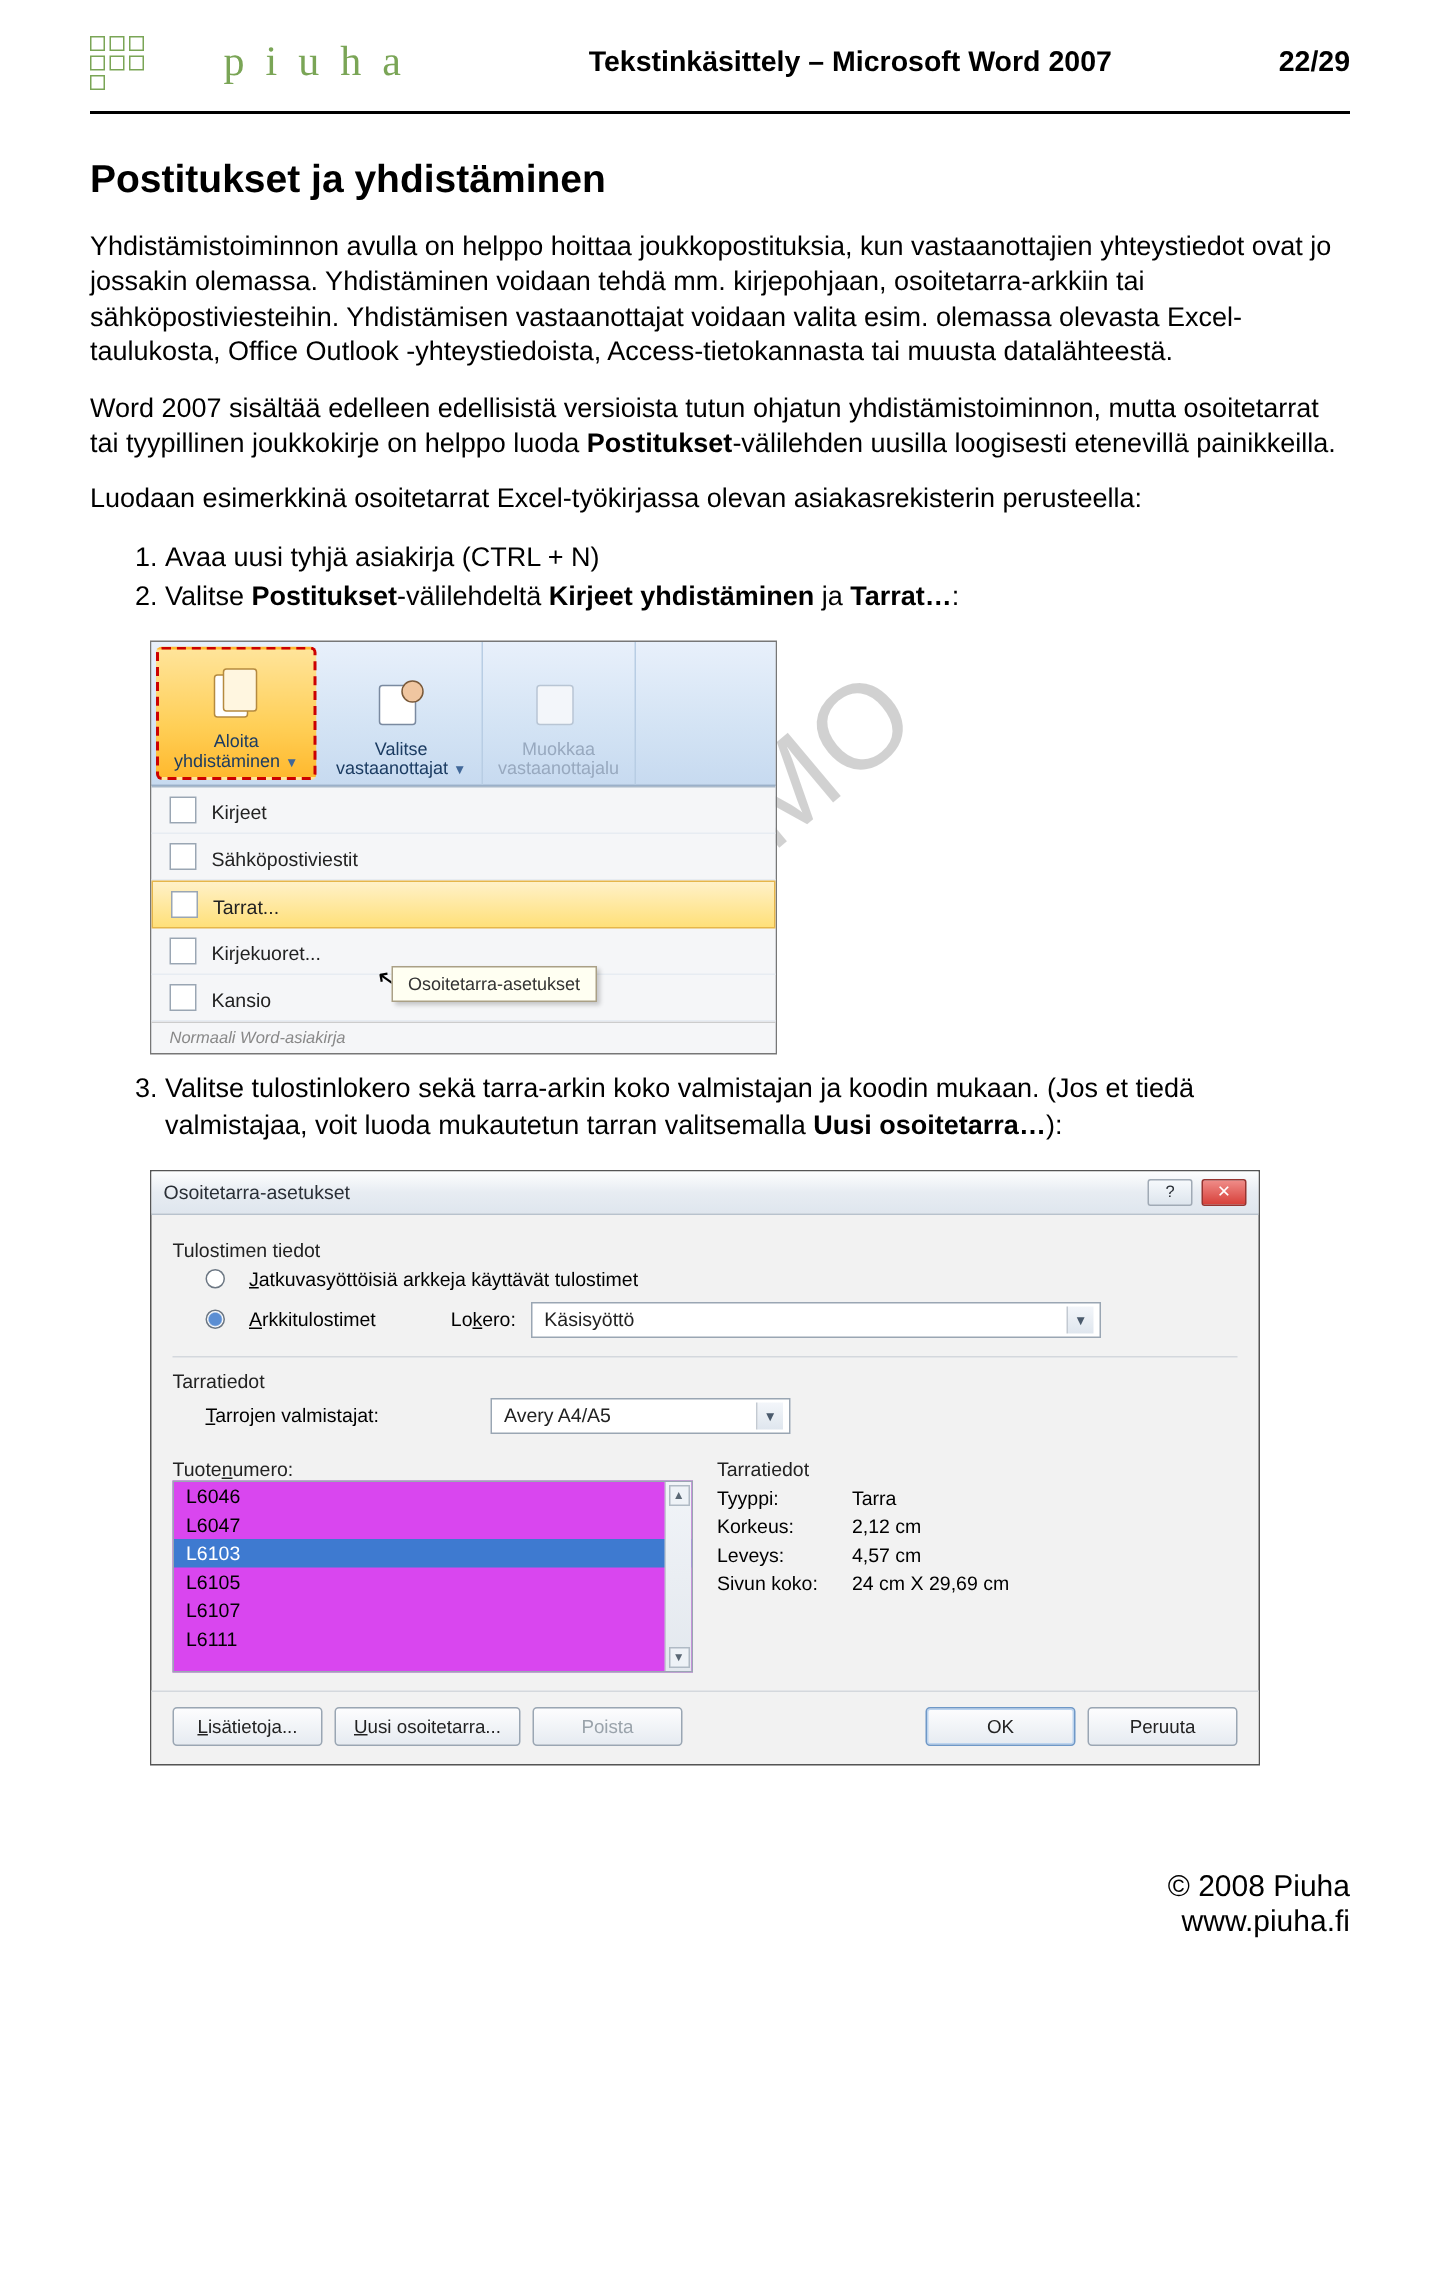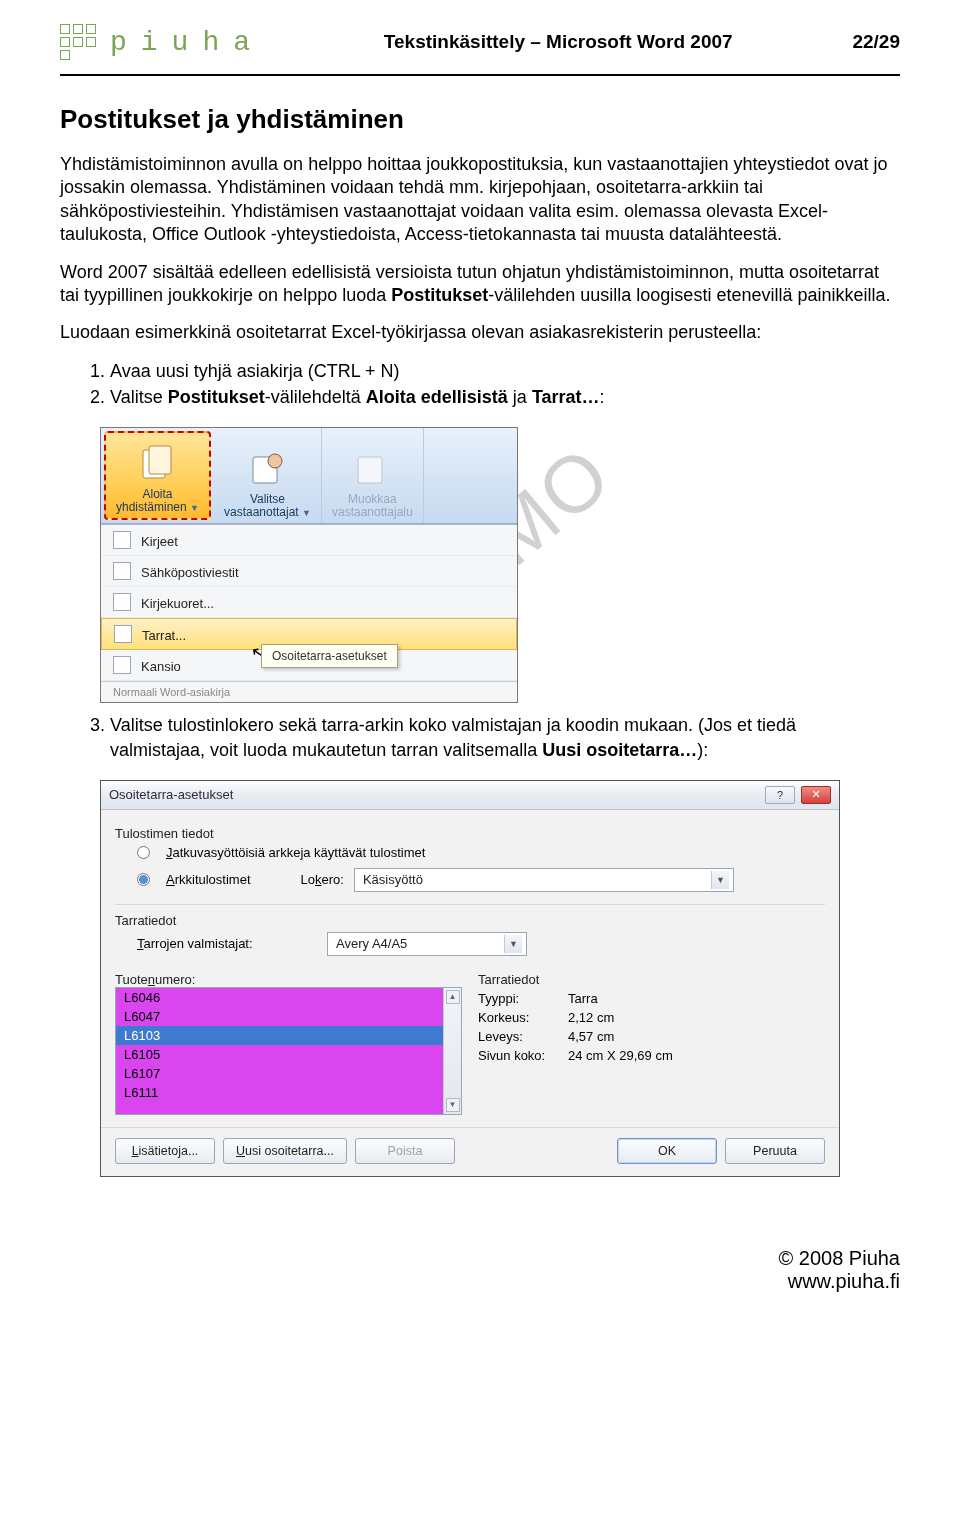--- a/index.html
+++ b/index.html
@@ -33,21 +33,22 @@
   .logo-squares span {
     width: 10px; height: 10px;
     border: 1.5px solid #7aa556;
   }
   .logo-squares span.last { grid-column: 1; grid-row: 3; }
   .logo-text {
     font-size: 28px;
     letter-spacing: 14px;
     color: #7aa556;
     font-weight: 400;
-    font-family: Liberation Mono, monospace;
+    font-family: Liberation Serif, serif;
+    margin-left: 39px;
   }
   .doc-title {
     font-size: 19px;
     font-weight: bold;
     flex: 1;
     text-align: center;
   }
   .page-num {
     font-size: 19px;
     font-weight: bold;
@@ -147,20 +148,21 @@
     width: 18px; height: 18px;
     border: 1px solid #9aa6b3;
     background: #fff;
     display: inline-block;
   }
   .menu-cut {
     border-top: 1px solid #ccc;
     color: #888;
     font-size: 11px;
     padding: 4px 12px;
+    font-style: italic;
   }
   .tooltip-box {
     position: absolute;
     left: 160px;
     bottom: 34px;
     background: #fffff2;
     border: 1px solid #aaa086;
     padding: 4px 10px;
     font-size: 12px;
     color: #333;
@@ -326,21 +328,21 @@
 
   <p>
     <span>Word 2007 sisältää edelleen edellisistä versioista tutun ohjatun yhdistämistoiminnon, mutta osoitetarrat tai tyypillinen joukkokirje on helppo luoda </span><b>Postitukset</b><span>-välilehden uusilla loogisesti etenevillä painikkeilla.</span>
   </p>
 
   <p>Luodaan esimerkkinä osoitetarrat Excel-työkirjassa olevan asiakasrekisterin perusteella:</p>
 
   <ol>
     <li>Avaa uusi tyhjä asiakirja (CTRL + N)</li>
     <li>
-      <span>Valitse </span><b>Postitukset</b><span>-välilehdeltä </span><b>Aloita edellisistä</b><span> ja </span><b>Tarrat…</b><span>:</span>
+      <span>Valitse </span><b>Postitukset</b><span>-välilehdeltä </span><b>Kirjeet yhdistäminen</b><span> ja </span><b>Tarrat…</b><span>:</span>
     </li>
   </ol>
 
   <div class="rel">
     <div class="demo-watermark" style="left:320px; top:70px;">DEMO</div>
     <div class="shot1">
       <div class="ribbon-groups">
         <div class="ribbon-group highlighted">
           <svg class="ribbon-icon" viewBox="0 0 40 40">
               <rect x="6" y="6" width="22" height="28" rx="2" fill="#fff" stroke="#b58a3f"></rect>
@@ -364,27 +366,27 @@
       </div>
       <div class="menu">
         <div class="menu-item">
             <span class="menu-icon"></span>
             <span>Kirjeet</span>
           </div>
         <div class="menu-item">
             <span class="menu-icon"></span>
             <span>Sähköpostiviestit</span>
           </div>
+        <div class="menu-item hover">
+            <span class="menu-icon"></span>
+            <span>Tarrat...</span>
+          </div>
         <div class="menu-item">
             <span class="menu-icon"></span>
             <span>Kirjekuoret...</span>
-          </div>
-        <div class="menu-item hover">
-            <span class="menu-icon"></span>
-            <span>Tarrat...</span>
           </div>
         <div class="menu-item">
             <span class="menu-icon"></span>
             <span>Kansio</span>
           </div>
         <div class="menu-cut">Normaali Word-asiakirja</div>
       </div>
       <span class="cursor-arrow">↖</span>
       <div class="tooltip-box">Osoitetarra-asetukset</div>
     </div>

